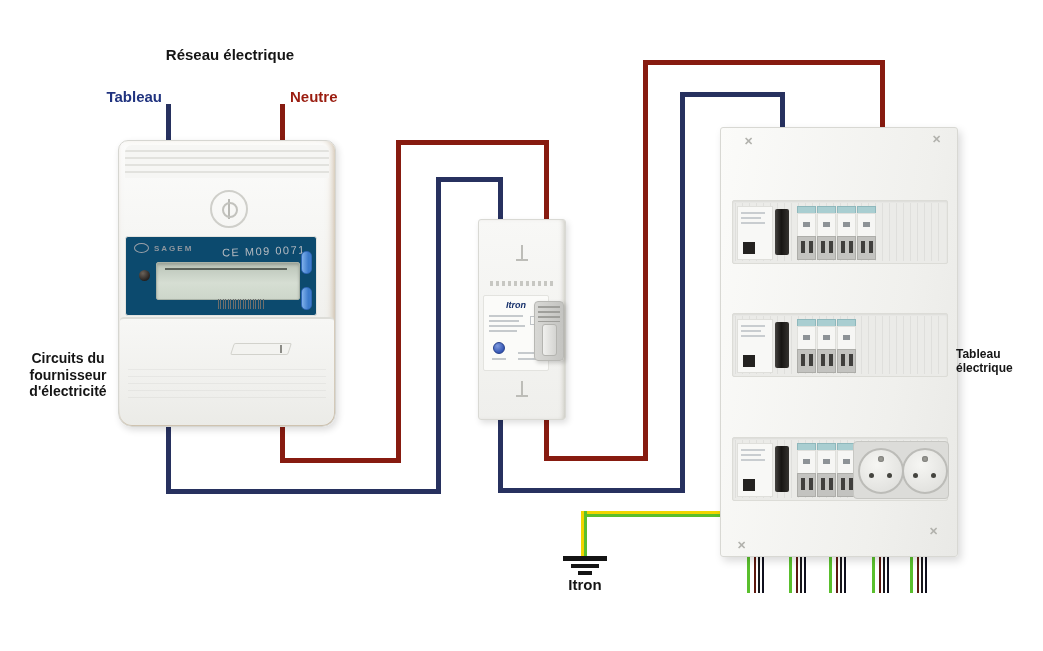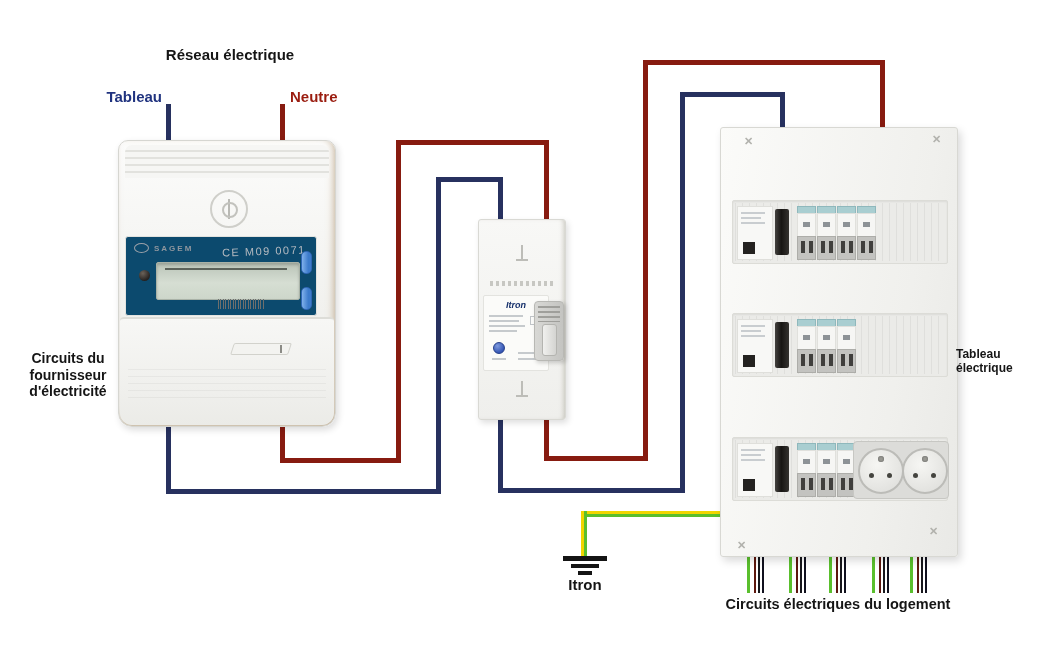--- a/index.html
+++ b/index.html
@@ -363,15 +363,14 @@
         </div>
       </div>
     </div>
   </div>
 
   <div class="lbl" style="left:20px;top:350px;width:96px;text-align:center;font-size:14px;">Circuits du
 fournisseur
 d'électricité</div>
   <div class="lbl" style="left:956px;top:347px;width:84px;font-size:12px;">Tableau
 électrique</div>
-  <div class="lbl" style="left:638px;top:596px;width:400px;text-align:center;font-size:14.5px;">Circuits électriques du logement</div>
 
 </div>
 
 </body></html>

